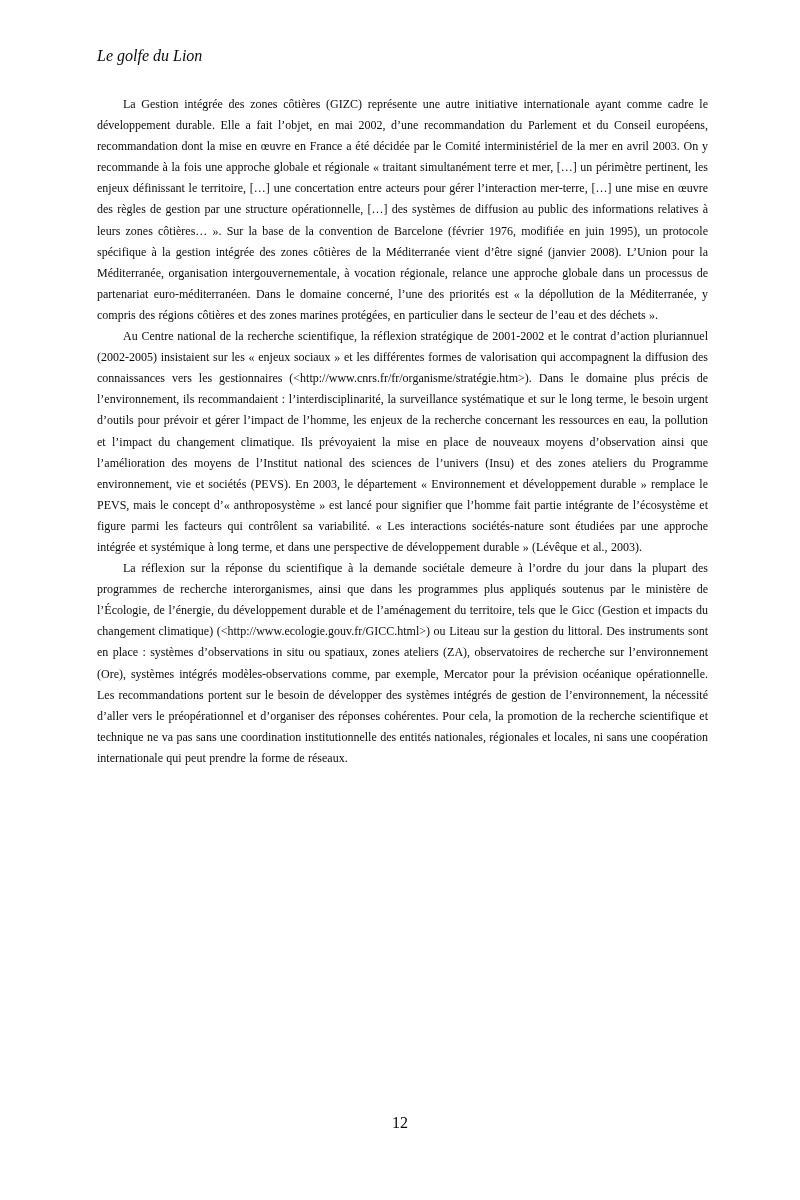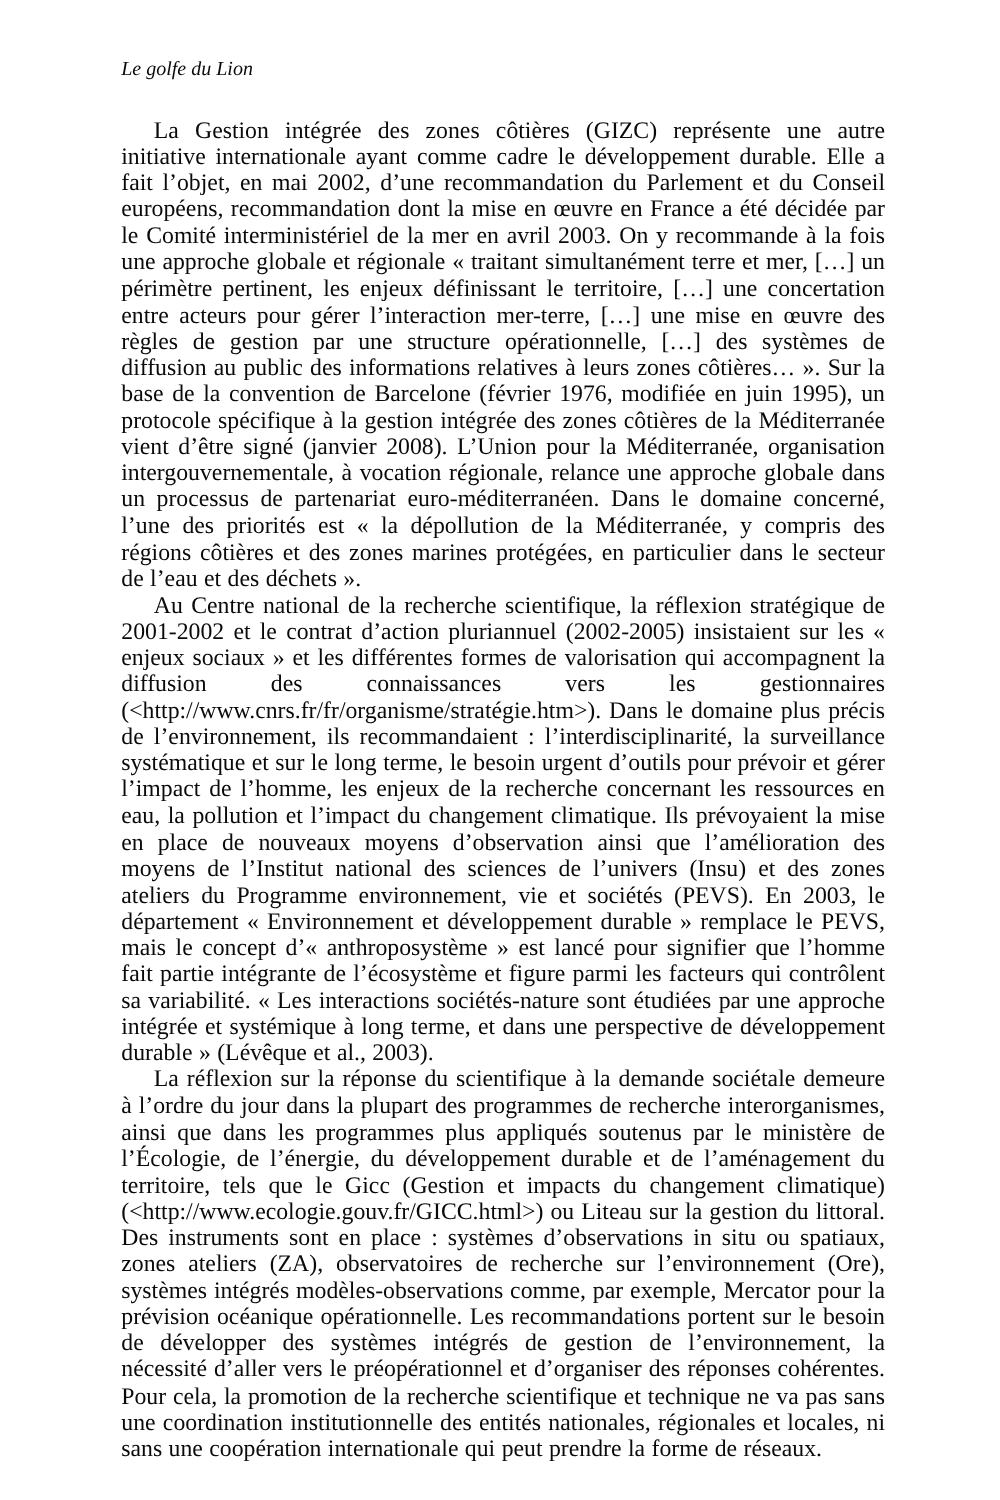--- a/index.html
+++ b/index.html
@@ -28,21 +28,21 @@
   }
   .text-block {
     position: absolute;
     left: 97px;
     top: 94px;
     width: 611px;
   }
   .para {
     margin: 0;
     padding: 0;
-    font-size: 19px;
+    font-size: 12px;
     line-height: 21.1px;
     text-align: justify;
     text-indent: 26px;
     color: #0a0a0a;
     word-spacing: 0.4px;
   }
   .it {
   }
   .page-number {
     position: absolute;
@@ -60,14 +60,15 @@
 <div class="page">
 
   <div class="running-header">Le golfe du Lion</div>
 
   <div class="text-block">
       <p class="para"><span>La Gestion intégrée des zones côtières (GIZC) représente une autre initiative internationale ayant comme cadre le développement durable. Elle a fait l’objet, en mai 2002, d’une recommandation du Parlement et du Conseil européens, recommandation dont la mise en œuvre en France a été décidée par le Comité interministériel de la mer en avril 2003. On y recommande à la fois une approche globale et régionale « traitant simultanément terre et mer, […] un périmètre pertinent, les enjeux définissant le territoire, […] une concertation entre acteurs pour gérer l’interaction mer-terre, […] une mise en œuvre des règles de gestion par une structure opérationnelle, […] des systèmes de diffusion au public des informations relatives à leurs zones côtières… ». Sur la base de la convention de Barcelone (février 1976, modifiée en juin 1995), un protocole spécifique à la gestion intégrée des zones côtières de la Méditerranée vient d’être signé (janvier 2008). L’Union pour la Méditerranée, organisation intergouvernementale, à vocation régionale, relance une approche globale dans un processus de partenariat euro-méditerranéen. Dans le domaine concerné, l’une des priorités est « la dépollution de la Méditerranée, y compris des régions côtières et des zones marines protégées, en particulier dans le secteur de l’eau et des déchets ».</span></p>
       <p class="para"><span>Au Centre national de la recherche scientifique, la réflexion stratégique de 2001-2002 et le contrat d’action pluriannuel (2002-2005) insistaient sur les « enjeux sociaux » et les différentes formes de valorisation qui accompagnent la diffusion des connaissances vers les gestionnaires (&lt;http://www.cnrs.fr/fr/organisme/stratégie.htm&gt;). Dans le domaine plus précis de l’environnement, ils recommandaient : l’interdisciplinarité, la surveillance systématique et sur le long terme, le besoin urgent d’outils pour prévoir et gérer l’impact de l’homme, les enjeux de la recherche concernant les ressources en eau, la pollution et l’impact du changement climatique. Ils prévoyaient la mise en place de nouveaux moyens d’observation ainsi que l’amélioration des moyens de l’Institut national des sciences de l’univers (Insu) et des zones ateliers du Programme environnement, vie et sociétés (PEVS). En 2003, le département « Environnement et développement durable » remplace le PEVS, mais le concept d’« anthroposystème » est lancé pour signifier que l’homme fait partie intégrante de l’écosystème et figure parmi les facteurs qui contrôlent sa variabilité. « Les interactions sociétés-nature sont étudiées par une approche intégrée et systémique à long terme, et dans une perspective de développement durable » (Lévêque </span><span class="it">et al</span><span>., 2003).</span></p>
       <p class="para"><span>La réflexion sur la réponse du scientifique à la demande sociétale demeure à l’ordre du jour dans la plupart des programmes de recherche interorganismes, ainsi que dans les programmes plus appliqués soutenus par le ministère de l’Écologie, de l’énergie, du développement durable et de l’aménagement du territoire, tels que le Gicc (Gestion et impacts du changement climatique) (&lt;http://www.ecologie.gouv.fr/GICC.html&gt;) ou Liteau sur la gestion du littoral. Des instruments sont en place : systèmes d’observations </span><span class="it">in situ</span><span> ou spatiaux, zones ateliers (ZA), observatoires de recherche sur l’environnement (Ore), systèmes intégrés modèles-observations comme, par exemple, Mercator pour la prévision océanique opérationnelle. Les recommandations portent sur le besoin de développer des systèmes intégrés de gestion de l’environnement, la nécessité d’aller vers le préopérationnel et d’organiser des réponses cohérentes. Pour cela, la promotion de la recherche scientifique et technique ne va pas sans une coordination institutionnelle des entités nationales, régionales et locales, ni sans une coopération internationale qui peut prendre la forme de réseaux.</span></p>
     </div>
 
+  <div class="page-number">12</div>
 
 </div>
 
 </body></html>

